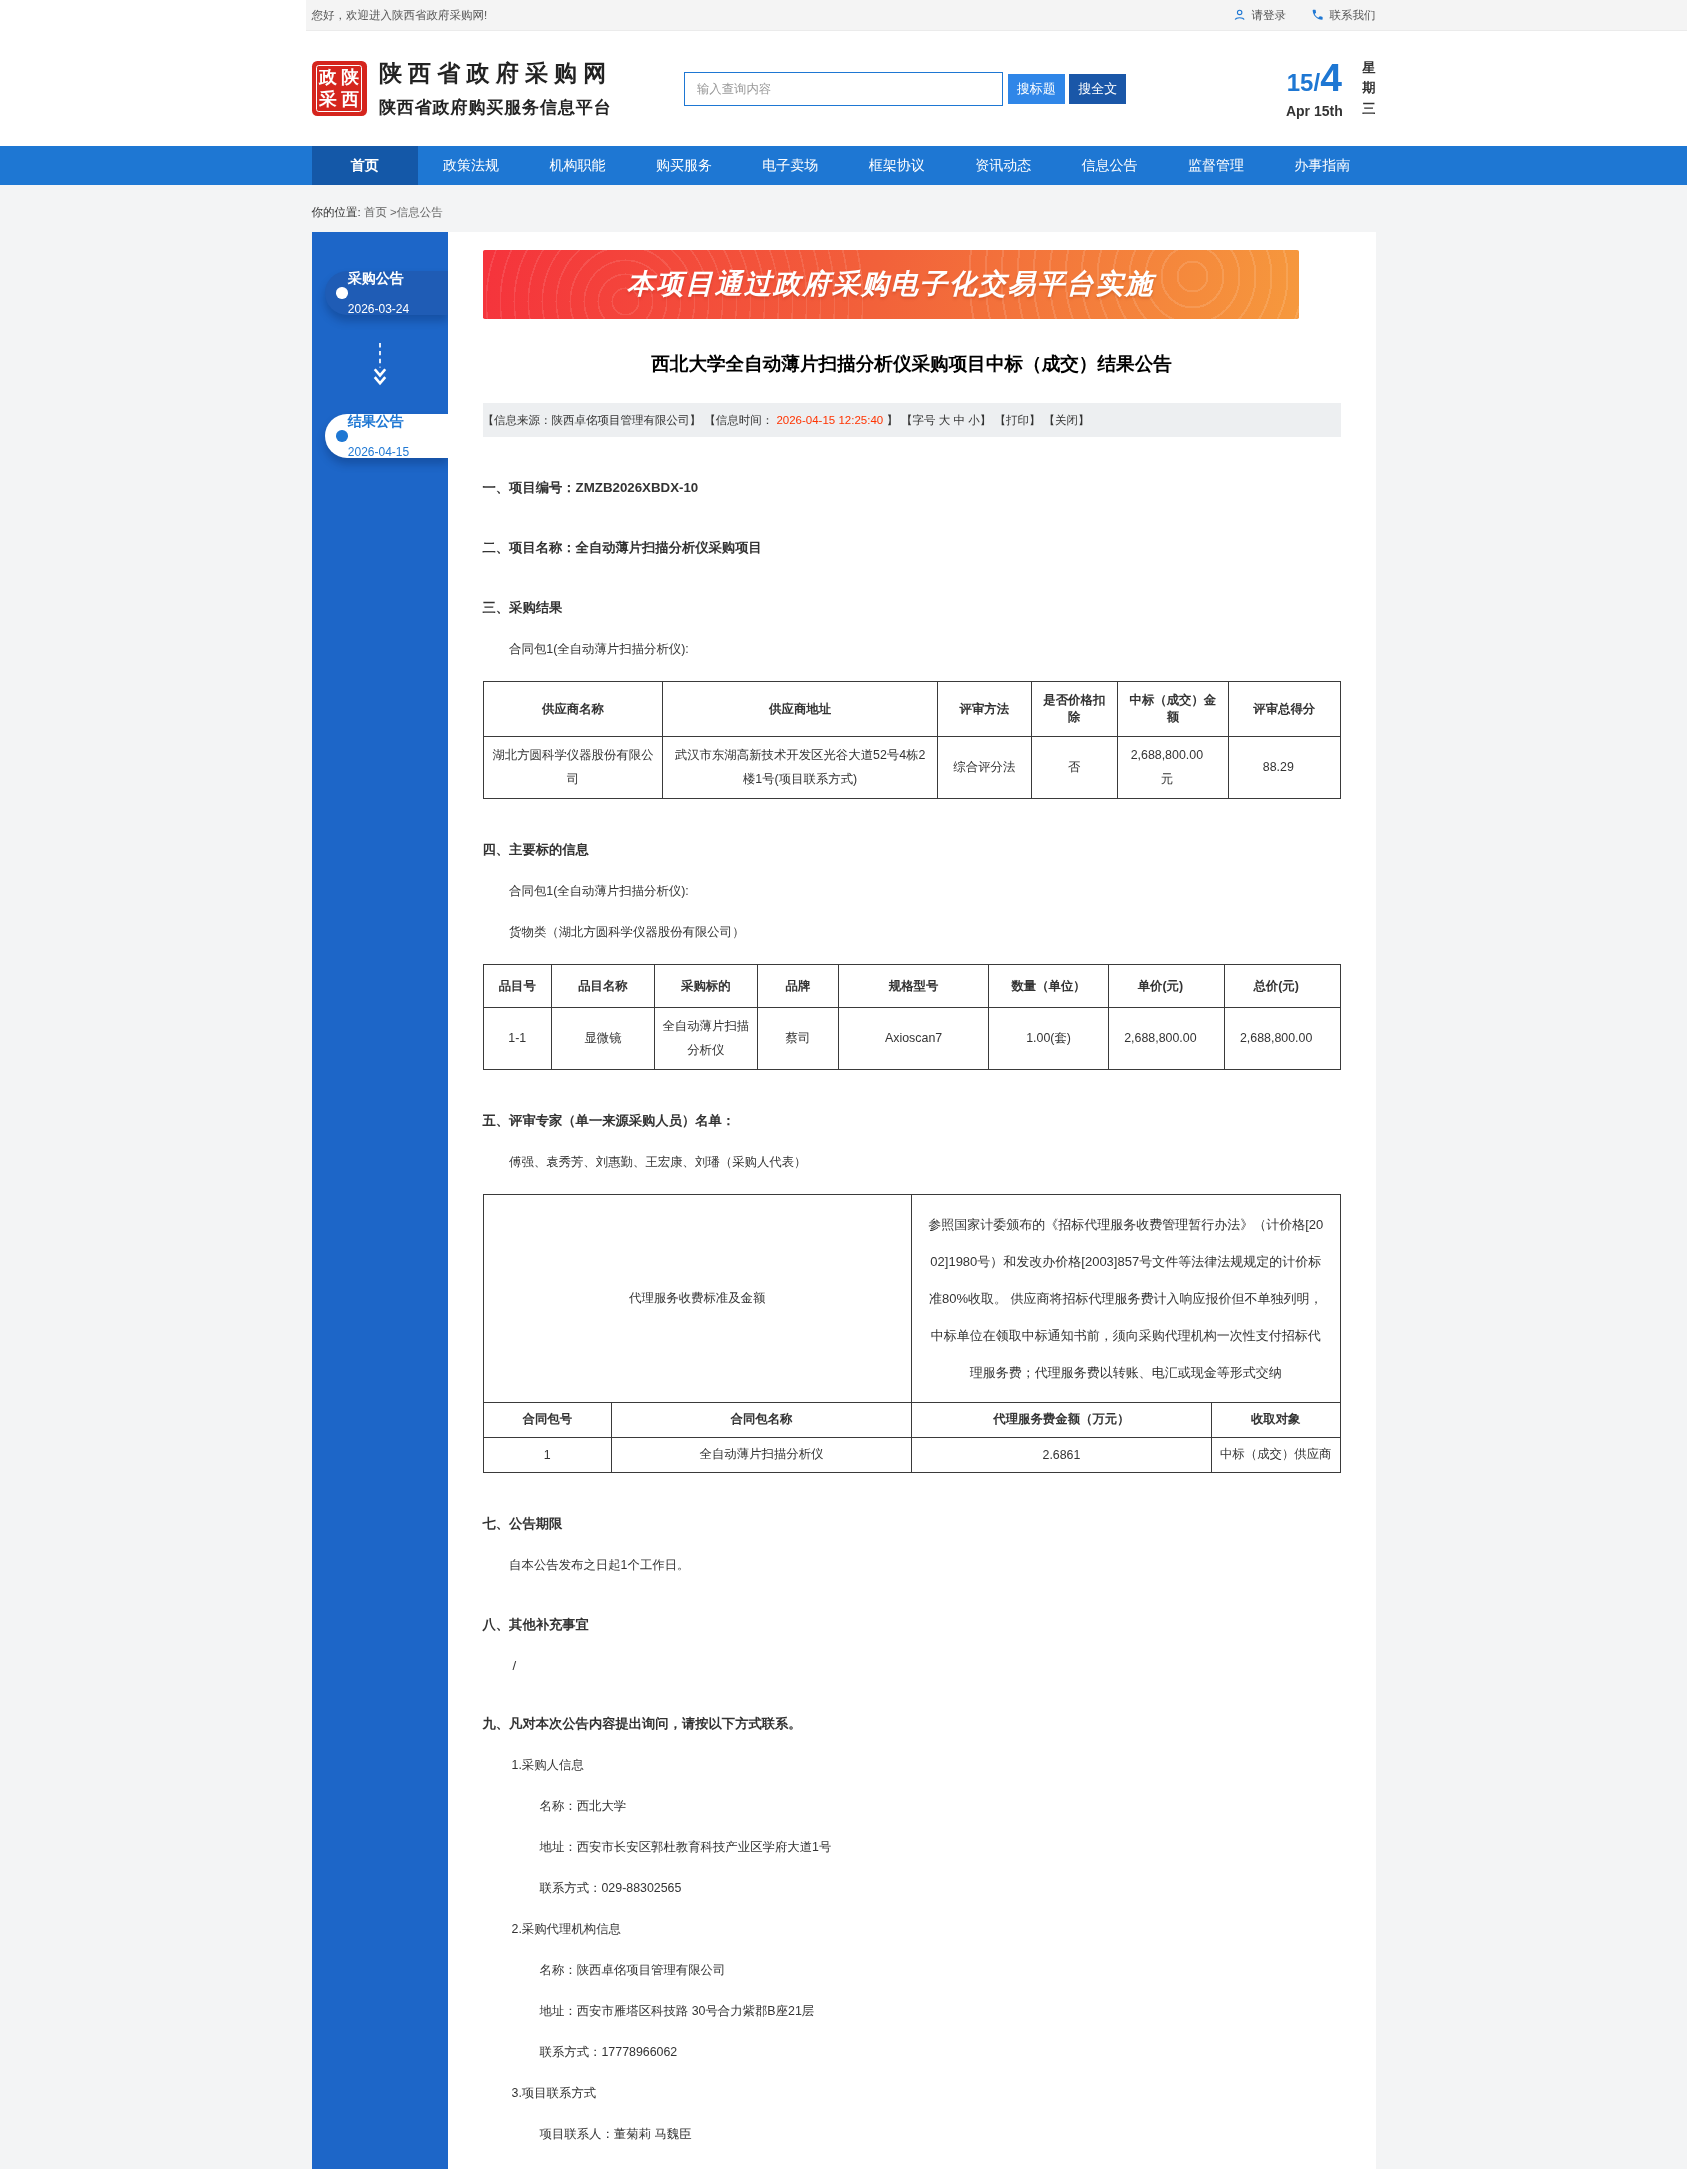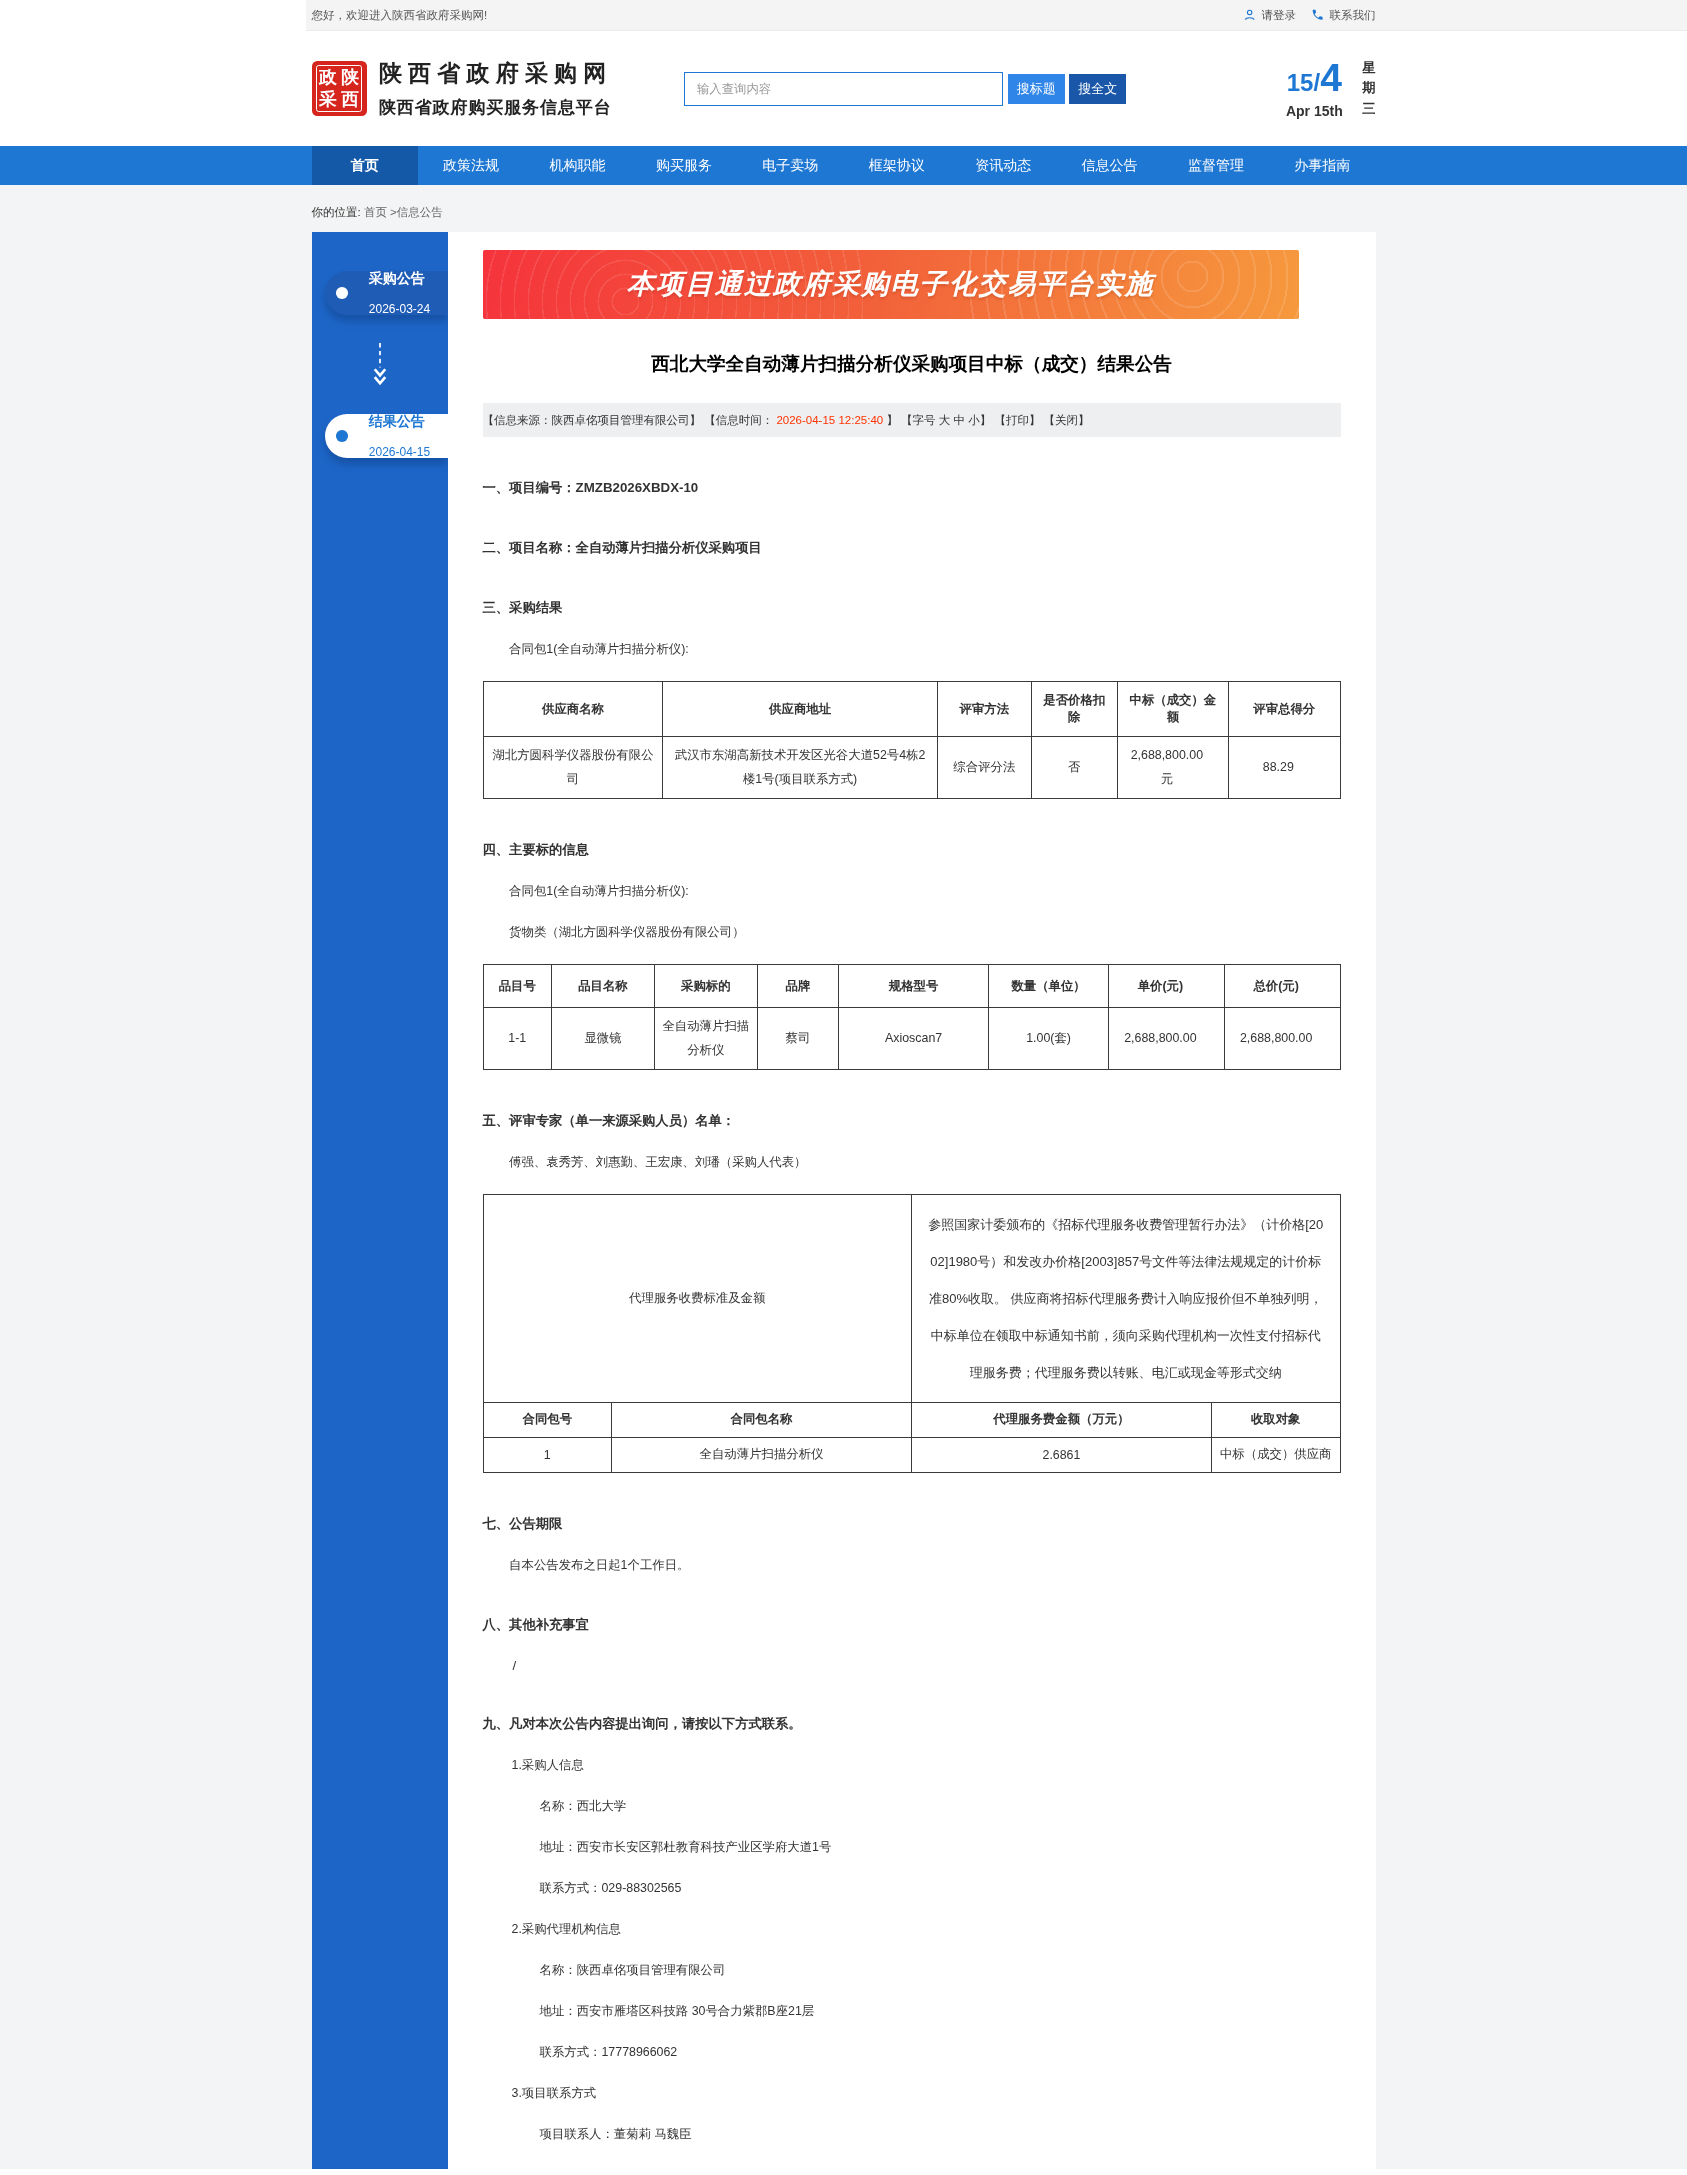--- a/index.html
+++ b/index.html
@@ -9,21 +9,21 @@
     --btn-dark:#1a57a8; --logo-red:#d5251d;
   }
   *{box-sizing:border-box;margin:0;padding:0}
   body{width:1687px;font-family:"Liberation Sans","DejaVu Sans",sans-serif;color:#333;background:#fff}
   .container{width:1064px;margin:0 auto;position:relative}
 
   
   .topbar{height:31px;background:#f4f4f4;border-bottom:0.9px solid #ebebeb;position:relative}
   .topbar-notch{position:absolute;left:0;top:0;width:306px;height:31px;background:#fff}
   .topbar .container{display:flex;align-items:center;height:100%;font-size:11.5px;color:#555}
-  .topbar-right{margin-left:auto;display:flex;align-items:flex-end;gap:15px}
+  .topbar-right{margin-left:auto;display:flex;align-items:flex-end;gap:25px}
   .toplink{display:flex;align-items:center;gap:5.3px;color:#555;cursor:pointer}
   .toplink svg{display:block}
 
   
   .header{height:115px;background:#fff}
   .header .container{display:flex;align-items:center;height:100%}
   .logo{width:55px;height:55px;background:var(--logo-red);border-radius:5.3px;padding:4.4px;flex:0 0 auto;cursor:pointer}
   .logo-frame{width:100%;height:100%;border:1.8px solid #fff;border-radius:2.7px;display:grid;grid-template-columns:1fr 1fr;grid-template-rows:1fr 1fr;color:#fff;font-weight:bold;font-size:17.7px;line-height:1}
   .logo-frame span{display:flex;align-items:center;justify-content:center}
   .site-names{margin-left:12.4px}
@@ -51,21 +51,21 @@
   .nav-item.active{background:var(--nav-active);font-weight:bold}
 
   
   .pagebg{background:#f3f4f5}
   .crumbs{padding:19.5px 0 12.4px;font-size:11.5px;color:#666}
   .crumbs .lbl{color:#333}
   .crumbs a{color:#666;text-decoration:none;cursor:pointer}
 
   .content-row{display:flex;align-items:stretch;min-height:1811px}
   .side{width:136px;background:var(--sidebar-blue);padding-top:39px;flex:0 0 auto}
-  .pill{height:44px;margin-left:13.3px;border-radius:24px 0 0 24px;display:flex;align-items:center;padding-left:11.5px;gap:21px;cursor:pointer;box-shadow:0 6.2px 8px rgba(0,20,60,.25)}
+  .pill{height:44px;margin-left:13.3px;border-radius:24px 0 0 24px;display:flex;align-items:center;padding-left:11.5px;gap:0;cursor:pointer;box-shadow:0 6.2px 8px rgba(0,20,60,.25)}
   .pill.inactive{background:#1f5cb5;color:#fff}
   .pill.active{background:#fff;color:var(--accent)}
   .pill .dot{width:11.5px;height:11.5px;border-radius:50%;flex:0 0 auto}
   .pill.inactive .dot{background:#fff}
   .pill.active .dot{background:var(--accent)}
   .pill-title{font-size:14px;font-weight:bold;line-height:1.2}
   .pill-date{font-size:12px;margin-top:15px}
   .side-arrow{display:block;margin:26.6px auto}
 
   .main{flex:1;background:#fff;padding:17.7px 35px 26.6px}

